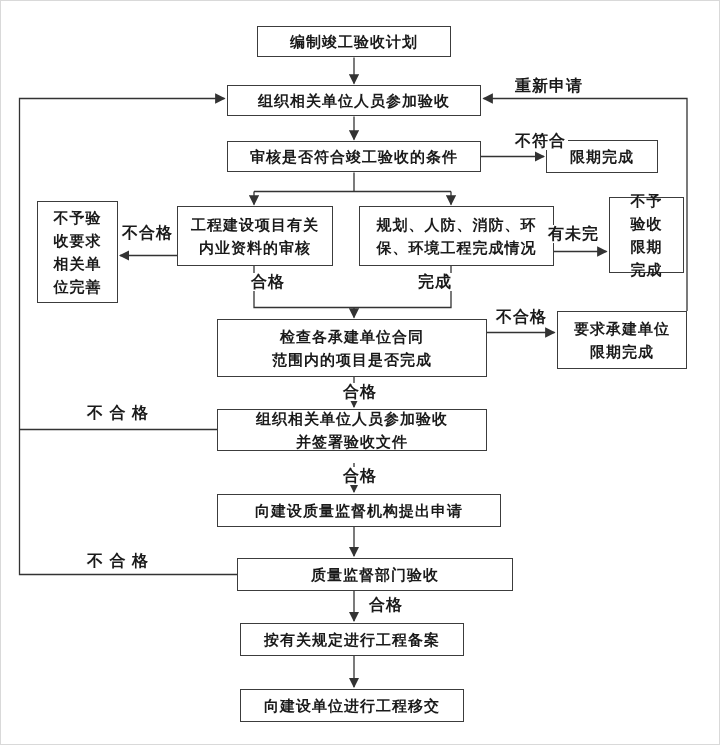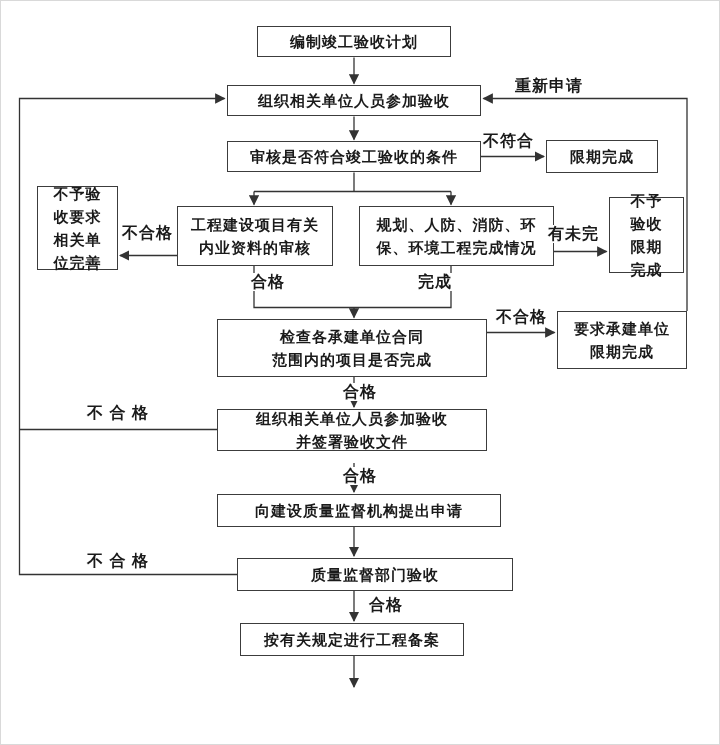--- a/index.html
+++ b/index.html
@@ -91,21 +91,21 @@
   <div class="node" style="left:226px;top:140px;width:254px;height:31px">审核是否符合竣工验收的条件</div>
 
   <div class="node" style="left:545px;top:139px;width:112px;height:33px">限期完成</div>
 
   <div class="node" style="left:176px;top:205px;width:156px;height:60px">工程建设项目有关
 内业资料的审核</div>
 
   <div class="node" style="left:358px;top:205px;width:195px;height:60px">规划、人防、消防、环
 保、环境工程完成情况</div>
 
-  <div class="node" style="left:36px;top:185px;width:81px;height:84px">不予验
+  <div class="node" style="left:36px;top:200px;width:81px;height:102px">不予验
 收要求
 相关单
 位完善</div>
 
   <div class="node" style="left:608px;top:196px;width:75px;height:76px">不予
 验收
 限期
 完成</div>
 
   <div class="node" style="left:556px;top:310px;width:130px;height:58px">要求承建单位
@@ -116,24 +116,25 @@
 
   <div class="node" style="left:216px;top:408px;width:270px;height:42px">组织相关单位人员参加验收
 并签署验收文件</div>
 
   <div class="node" style="left:216px;top:493px;width:284px;height:33px">向建设质量监督机构提出申请</div>
 
   <div class="node" style="left:236px;top:557px;width:276px;height:33px">质量监督部门验收</div>
 
   <div class="node" style="left:239px;top:622px;width:224px;height:33px">按有关规定进行工程备案</div>
 
+  <div class="node" style="left:239px;top:688px;width:224px;height:33px">向建设单位进行工程移交</div>
 
   <div class="edge-label" style="left:512px;top:76px">重新申请</div>
 
-  <div class="edge-label" style="left:480px;top:131px">不符合</div>
+  <div class="edge-label" style="left:512px;top:131px">不符合</div>
 
   <div class="edge-label" style="left:119px;top:223px">不合格</div>
 
   <div class="edge-label" style="left:545px;top:224px">有未完</div>
 
   <div class="edge-label" style="left:248px;top:272px">合格</div>
 
   <div class="edge-label" style="left:415px;top:272px">完成</div>
 
   <div class="edge-label" style="left:493px;top:307px">不合格</div>

